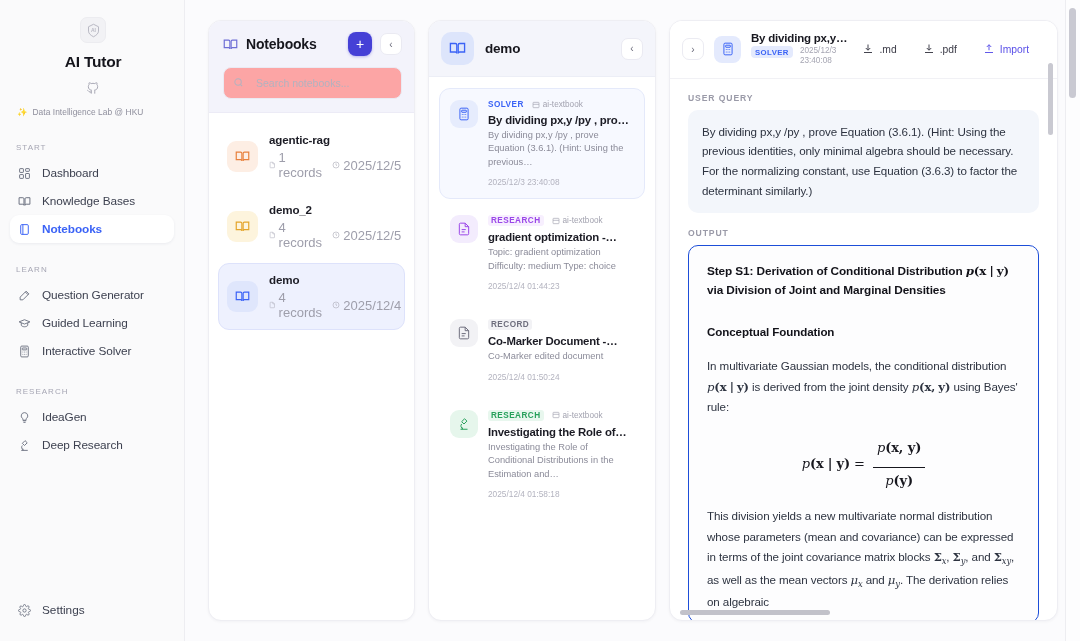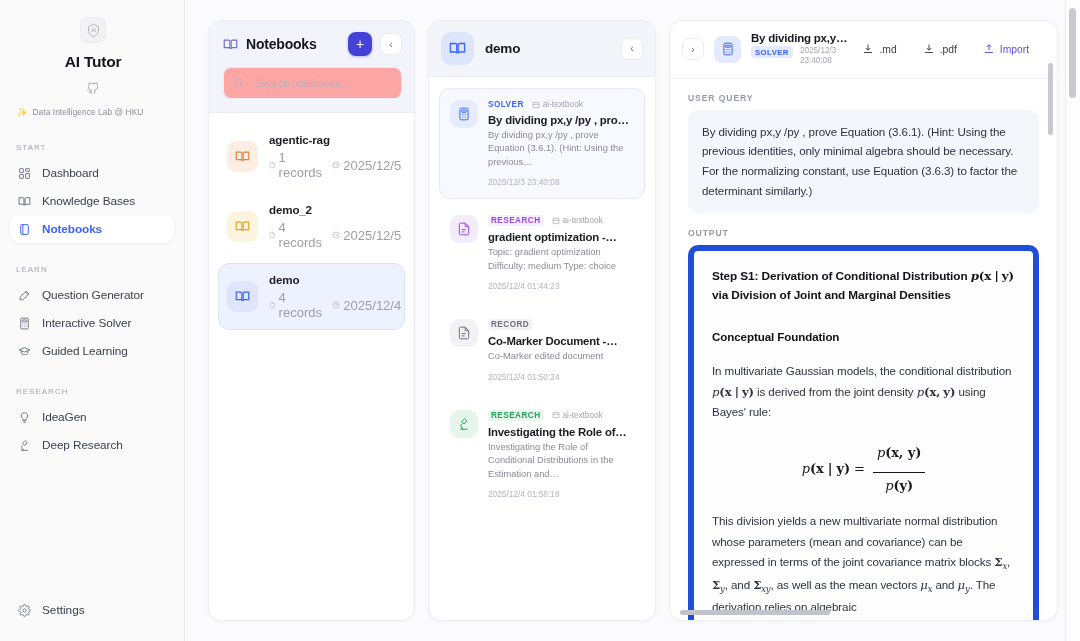--- a/index.html
+++ b/index.html
@@ -218,21 +218,21 @@
   }
   .act.accent { color: #5a50e8; }
   .main-scroll { flex: 1; overflow: hidden; padding: 14px 18px 0 18px; position: relative; }
   .sec-title { font-size: 8.6px; font-weight: 700; color: #9a9aa8; letter-spacing: 0.9px; margin-bottom: 7px; }
   .query-box {
     background: #f3f6fb; border-radius: 10px;
     padding: 12px 14px; margin-bottom: 15px;
     font-size: 11.6px; color: #2d3340; line-height: 1.72; letter-spacing: -0.1px;
   }
   .output-box {
-    background: #fdfdfe; border: 6px solid #1d4ed8;
+    background: #fdfdfe; border: 1px solid #1d4ed8;
     border-radius: 10px; padding: 16px 18px 10px 18px;
     font-size: 11.6px; color: #2d3340; line-height: 1.78; letter-spacing:-0.1px;
   }
   .out-h3 { font-weight: 700; color: #121219; font-size: 11.8px; line-height: 1.62; }
   .out-h4 { font-weight: 700; color: #121219; font-size: 11.6px; margin-top: 22px; }
   .out-p { margin-top: 13px; }
   .eq {
     text-align: center; margin: 18px 0 14px 0;
     font-family: "DejaVu Serif", serif; font-size: 13px; color: #17171e;
   }
@@ -323,40 +323,40 @@
         <svg width="13" height="13" viewBox="0 0 24 24" fill="none" stroke="currentColor" stroke-width="1.7">
             <path d="M15 4l5 5L9 20H4v-5z"></path>
             <path d="M13.5 5.5l5 5"></path>
           </svg>
       </span>
       <span>Question Generator</span>
     </div>
     <div class="nav-item">
       <span class="ico">
         <svg width="13" height="13" viewBox="0 0 24 24" fill="none" stroke="currentColor" stroke-width="1.7">
+            <path d="M2 9l10-4 10 4-10 4z"></path>
+            <path d="M6 11v4c0 1.5 3 3 6 3s6-1.5 6-3v-4"></path>
+          </svg>
+      </span>
+      <span>Guided Learning</span>
+    </div>
+    <div class="nav-item">
+      <span class="ico">
+        <svg width="13" height="13" viewBox="0 0 24 24" fill="none" stroke="currentColor" stroke-width="1.7">
             <rect x="5" y="2" width="14" height="20" rx="2"></rect>
             <rect x="8" y="5.5" width="8" height="3.5" rx="0.6"></rect>
             <circle cx="9" cy="13" r="0.9" fill="currentColor" stroke="none"></circle>
             <circle cx="12" cy="13" r="0.9" fill="currentColor" stroke="none"></circle>
             <circle cx="15" cy="13" r="0.9" fill="currentColor" stroke="none"></circle>
             <circle cx="9" cy="17" r="0.9" fill="currentColor" stroke="none"></circle>
             <circle cx="12" cy="17" r="0.9" fill="currentColor" stroke="none"></circle>
             <circle cx="15" cy="17" r="0.9" fill="currentColor" stroke="none"></circle>
           </svg>
       </span>
       <span>Interactive Solver</span>
-    </div>
-    <div class="nav-item">
-      <span class="ico">
-        <svg width="13" height="13" viewBox="0 0 24 24" fill="none" stroke="currentColor" stroke-width="1.7">
-            <path d="M2 9l10-4 10 4-10 4z"></path>
-            <path d="M6 11v4c0 1.5 3 3 6 3s6-1.5 6-3v-4"></path>
-          </svg>
-      </span>
-      <span>Guided Learning</span>
     </div>
 
     <div class="sec-label">RESEARCH</div>
     <div class="nav-item">
       <span class="ico">
         <svg width="13" height="13" viewBox="0 0 24 24" fill="none" stroke="currentColor" stroke-width="1.7">
             <path d="M9 18h6"></path>
             <path d="M10 21h4"></path>
             <path d="M12 3a6 6 0 0 0-3.5 10.9c.5.4.5 1.1.5 1.6V17h6v-1.5c0-.5 0-1.2.5-1.6A6 6 0 0 0 12 3z"></path>
           </svg>

